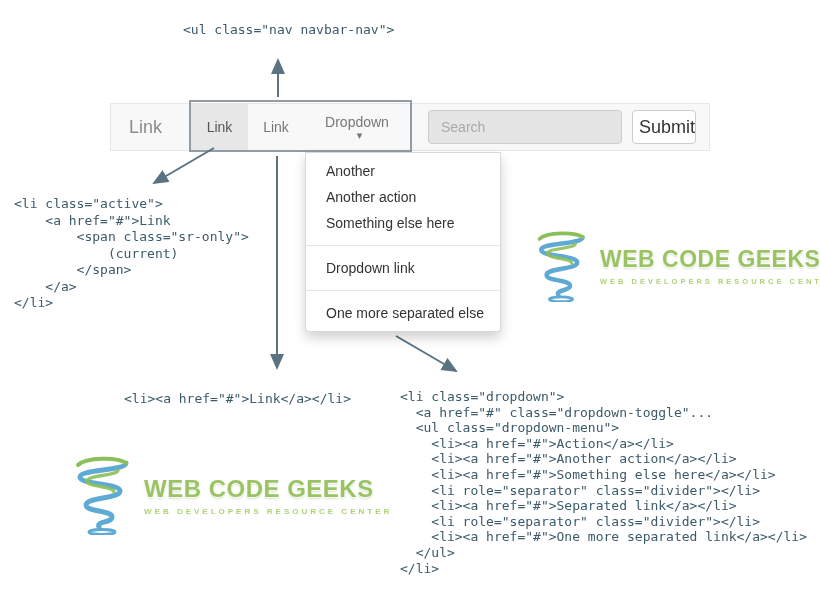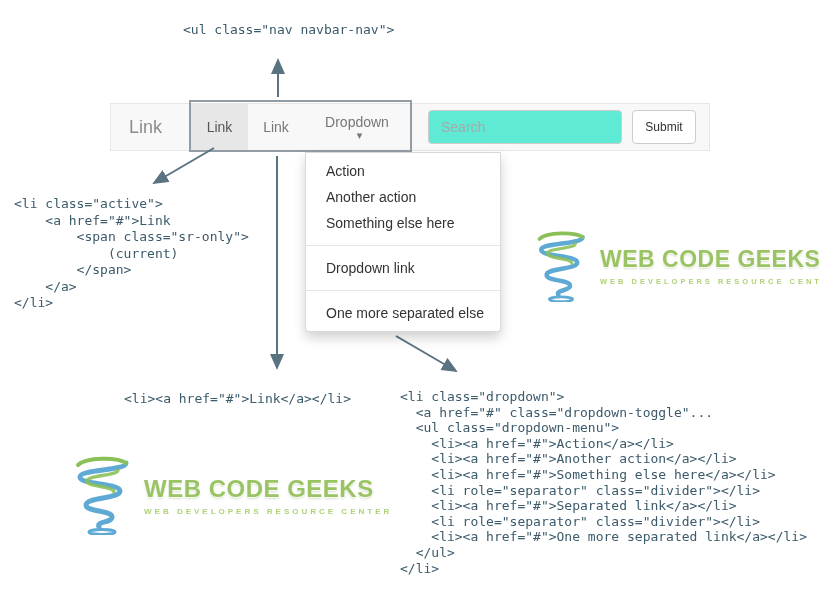--- a/index.html
+++ b/index.html
@@ -37,26 +37,26 @@
   .nav-item.w3{width:106px;flex-direction:column;}
   .nav-item.active{background:#e7e7e7;color:#555;}
   .caret{font-size:11px;margin-left:5px;color:#777;line-height:1;}
   .highlight-box{
     position:absolute;left:189px;top:100px;width:223px;height:52px;
     border:2px solid #929ca4;box-sizing:border-box;z-index:4;pointer-events:none;
   }
   .search-input{
     position:absolute;left:428px;top:110px;width:194px;height:34px;box-sizing:border-box;
     border:1px solid #ccc;border-radius:4px;padding:0 12px;font-size:14px;color:#555;
-    font-family:"Liberation Sans", sans-serif;outline:none;z-index:2;background:#5eead4;
+    font-family:"Liberation Sans", sans-serif;outline:none;z-index:2;background:#e5e5e5;
   }
   .search-input::placeholder{color:#a9a9a9;}
   .submit-btn{
     position:absolute;left:632px;top:110px;width:64px;height:34px;box-sizing:border-box;
-    background:#fff;border:1px solid #ccc;border-radius:4px;font-size:12px;color:#333;
+    background:#fff;border:1px solid #ccc;border-radius:4px;font-size:18px;color:#333;
     font-family:"Liberation Sans", sans-serif;cursor:pointer;z-index:2;
   }
   
   .dropdown-menu{
     position:absolute;left:305px;top:152px;width:196px;box-sizing:border-box;
     background:#fff;border:1px solid rgba(0,0,0,0.15);border-radius:0 0 4px 4px;
     box-shadow:0 6px 12px rgba(0,0,0,0.18);padding:5px 0;z-index:10;
   }
   .menu-item{
     display:block;padding:5px 20px;font-size:14px;line-height:16px;color:#333;
@@ -129,21 +129,21 @@
       </div>
     </div>
   </div>
 
   <div class="highlight-box"></div>
 
   <input class="search-input" type="text" placeholder="Search" style="">
   <button class="submit-btn">Submit</button>
 
   <div class="dropdown-menu">
-    <a class="menu-item">Action</a>
+    <a class="menu-item">Another</a>
     <a class="menu-item">Another action</a>
     <a class="menu-item">Something else here</a>
     <div class="menu-divider"></div>
     <a class="menu-item">Dropdown link</a>
     <div class="menu-divider"></div>
     <a class="menu-item">One more separated else</a>
   </div>
 
   <svg class="arrows" width="820" height="593" viewBox="0 0 820 593">
     <defs>

